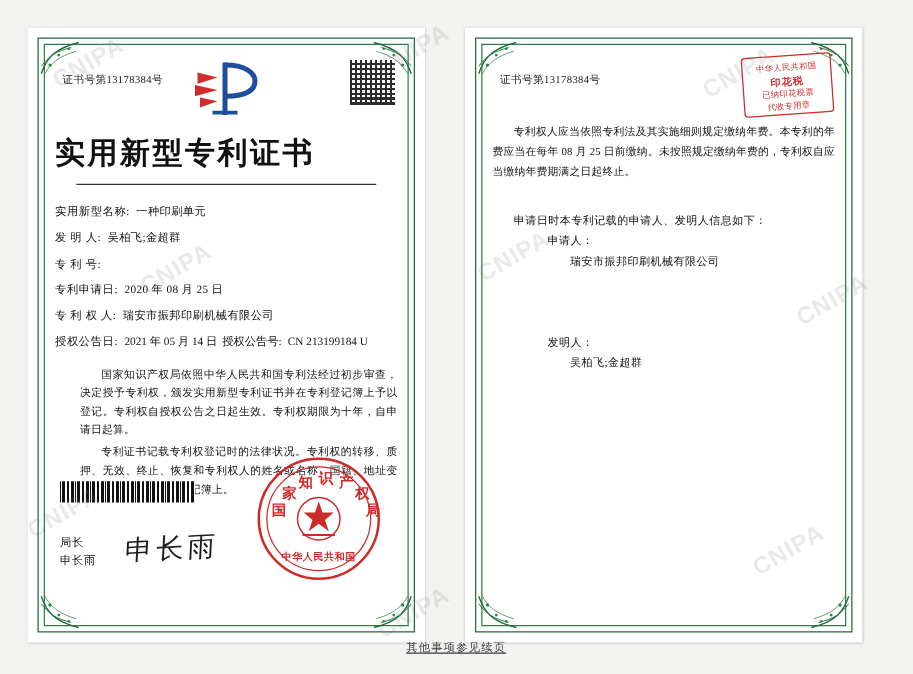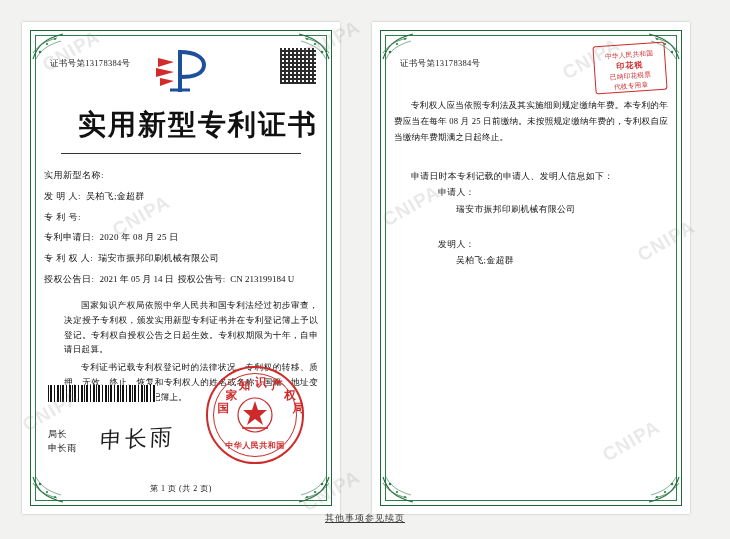--- a/index.html
+++ b/index.html
@@ -101,22 +101,22 @@
   .qr-grid {
     width: 36px;
     height: 36px;
     background:
       repeating-linear-gradient(90deg, #1b1b1b 0 2px, transparent 2px 4px),
       repeating-linear-gradient(0deg, #1b1b1b 0 2px, transparent 2px 4px);
     background-color: #ffffff;
     opacity: 0.92;
   }
   .title {
-    text-align: right;
-    font-size: 28px;
+    text-align: left;
+    font-size: 24px;
     font-weight: bold;
     letter-spacing: 2px;
     color: #111;
     margin-top: 2px;
     font-family: "DejaVu Serif", serif;
   }
   .title-rule {
     width: 240px;
     height: 1px;
     background: #333;
@@ -283,21 +283,21 @@
   .p2-sec {
     margin-top: 22px;
     font-size: 8.8px;
     line-height: 1.9;
     letter-spacing: 0.4px;
     color: #111;
   }
   .p2-sec .lbl { text-indent: 17px; }
   .p2-sec .val { text-indent: 44px; }
   .p2-sec .val2 { text-indent: 62px; }
-  .p2-sec2 { margin-top: 18px; }
+  .p2-sec2 { margin-top: 48px; }
   
   .pfoot {
     position: absolute;
     left: 0;
     right: 0;
     bottom: 0;
     text-align: center;
     font-size: 8px;
     color: #111;
     letter-spacing: 0.5px;
@@ -381,20 +381,21 @@
         <div class="qr-grid"></div>
       </div>
     </div>
 
     <div class="title">实用新型专利证书</div>
     <div class="title-rule"></div>
 
     <div class="fields">
       <div class="frow">
         <div class="flabel">实用新型名称:</div>
+        <div class="fvalue">一种印刷单元</div>
       </div>
       <div class="frow">
         <div class="flabel">发 明 人:</div>
         <div class="fvalue">吴柏飞;金超群</div>
       </div>
       <div class="frow">
         <div class="flabel">专 利 号:</div>
       </div>
       <div class="frow">
         <div class="flabel">专利申请日:</div>
@@ -439,21 +440,20 @@
       <div class="seal-star">
         <svg width="44" height="44" viewBox="0 0 44 44">
           <circle cx="22" cy="22" r="17" fill="none" stroke="#cf2a2a" stroke-width="1.2"></circle>
           <path d="M22 8 L25 17 L34 17 L27 23 L30 32 L22 26 L14 32 L17 23 L10 17 L19 17 Z" fill="#cf2a2a"></path>
           <path d="M9 35 L35 35" stroke="#cf2a2a" stroke-width="1.6"></path>
         </svg>
       </div>
       <div class="seal-bottom">中华人民共和国</div>
     </div>
 
-    <div class="pfoot">第 1 页 (共 2 页)</div>
   </div>
 </div>
 
 <div class="sheet" id="page2">
   <div class="border-outer"></div>
   <div class="border-inner"></div>
 
   <div class="corner c-tl">
     <svg width="34" height="30" viewBox="0 0 34 30">
       <path d="M2 28 C6 16 12 8 32 3" stroke="#1e6b3a" fill="none" stroke-width="1.1"></path>

